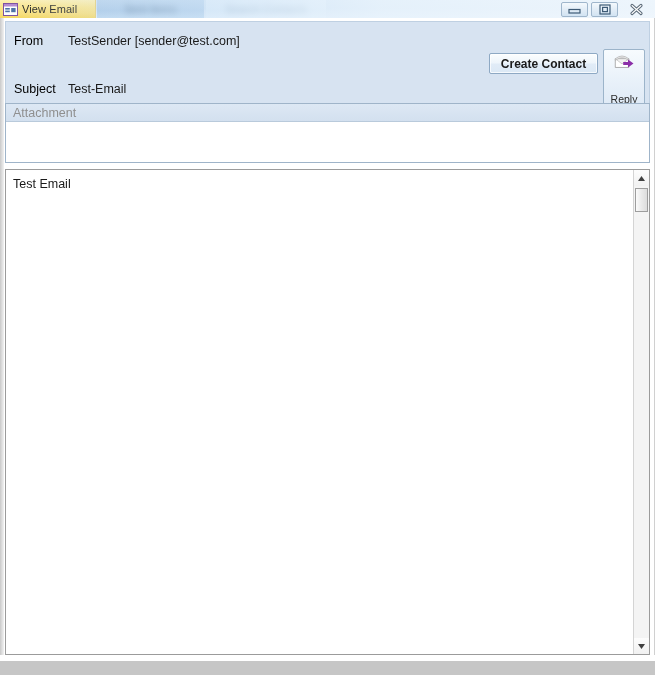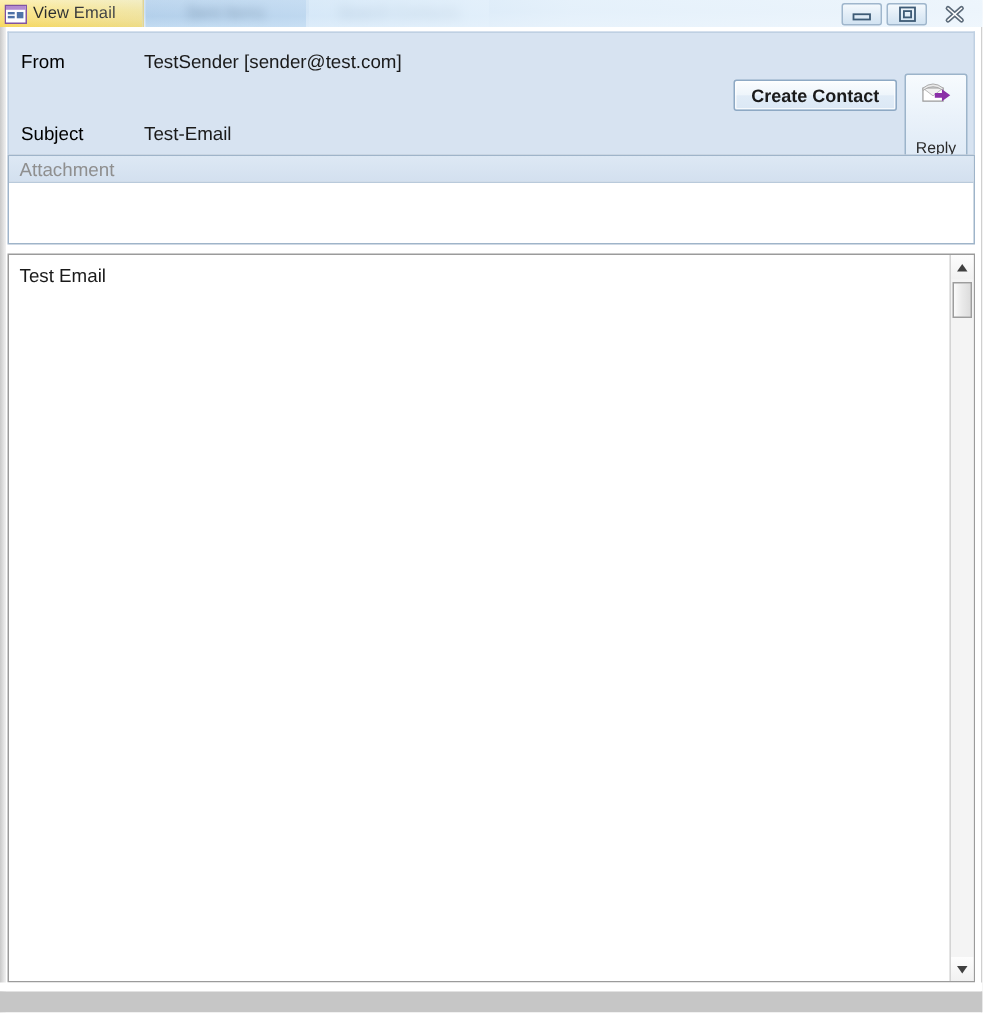--- a/index.html
+++ b/index.html
@@ -148,21 +148,20 @@
     box-sizing: border-box;
     font-size: 12.5px;
     color: #000000;
     white-space: nowrap;
   }
   .hdr-value {
     font-size: 12.5px;
     color: #1a1a1a;
     white-space: nowrap;
     padding-left: 4px;
-    margin-left: 28px;
   }
 
   
   #create-contact {
     position: absolute;
     left: 483px; top: 31px;
     width: 109px; height: 21px;
     border: 1px solid #8ea9c4;
     border-radius: 2px;
     background: linear-gradient(180deg,#fbfdfe 0%, #eef5fb 48%, #e1ecf7 52%, #dbe8f5 100%);

